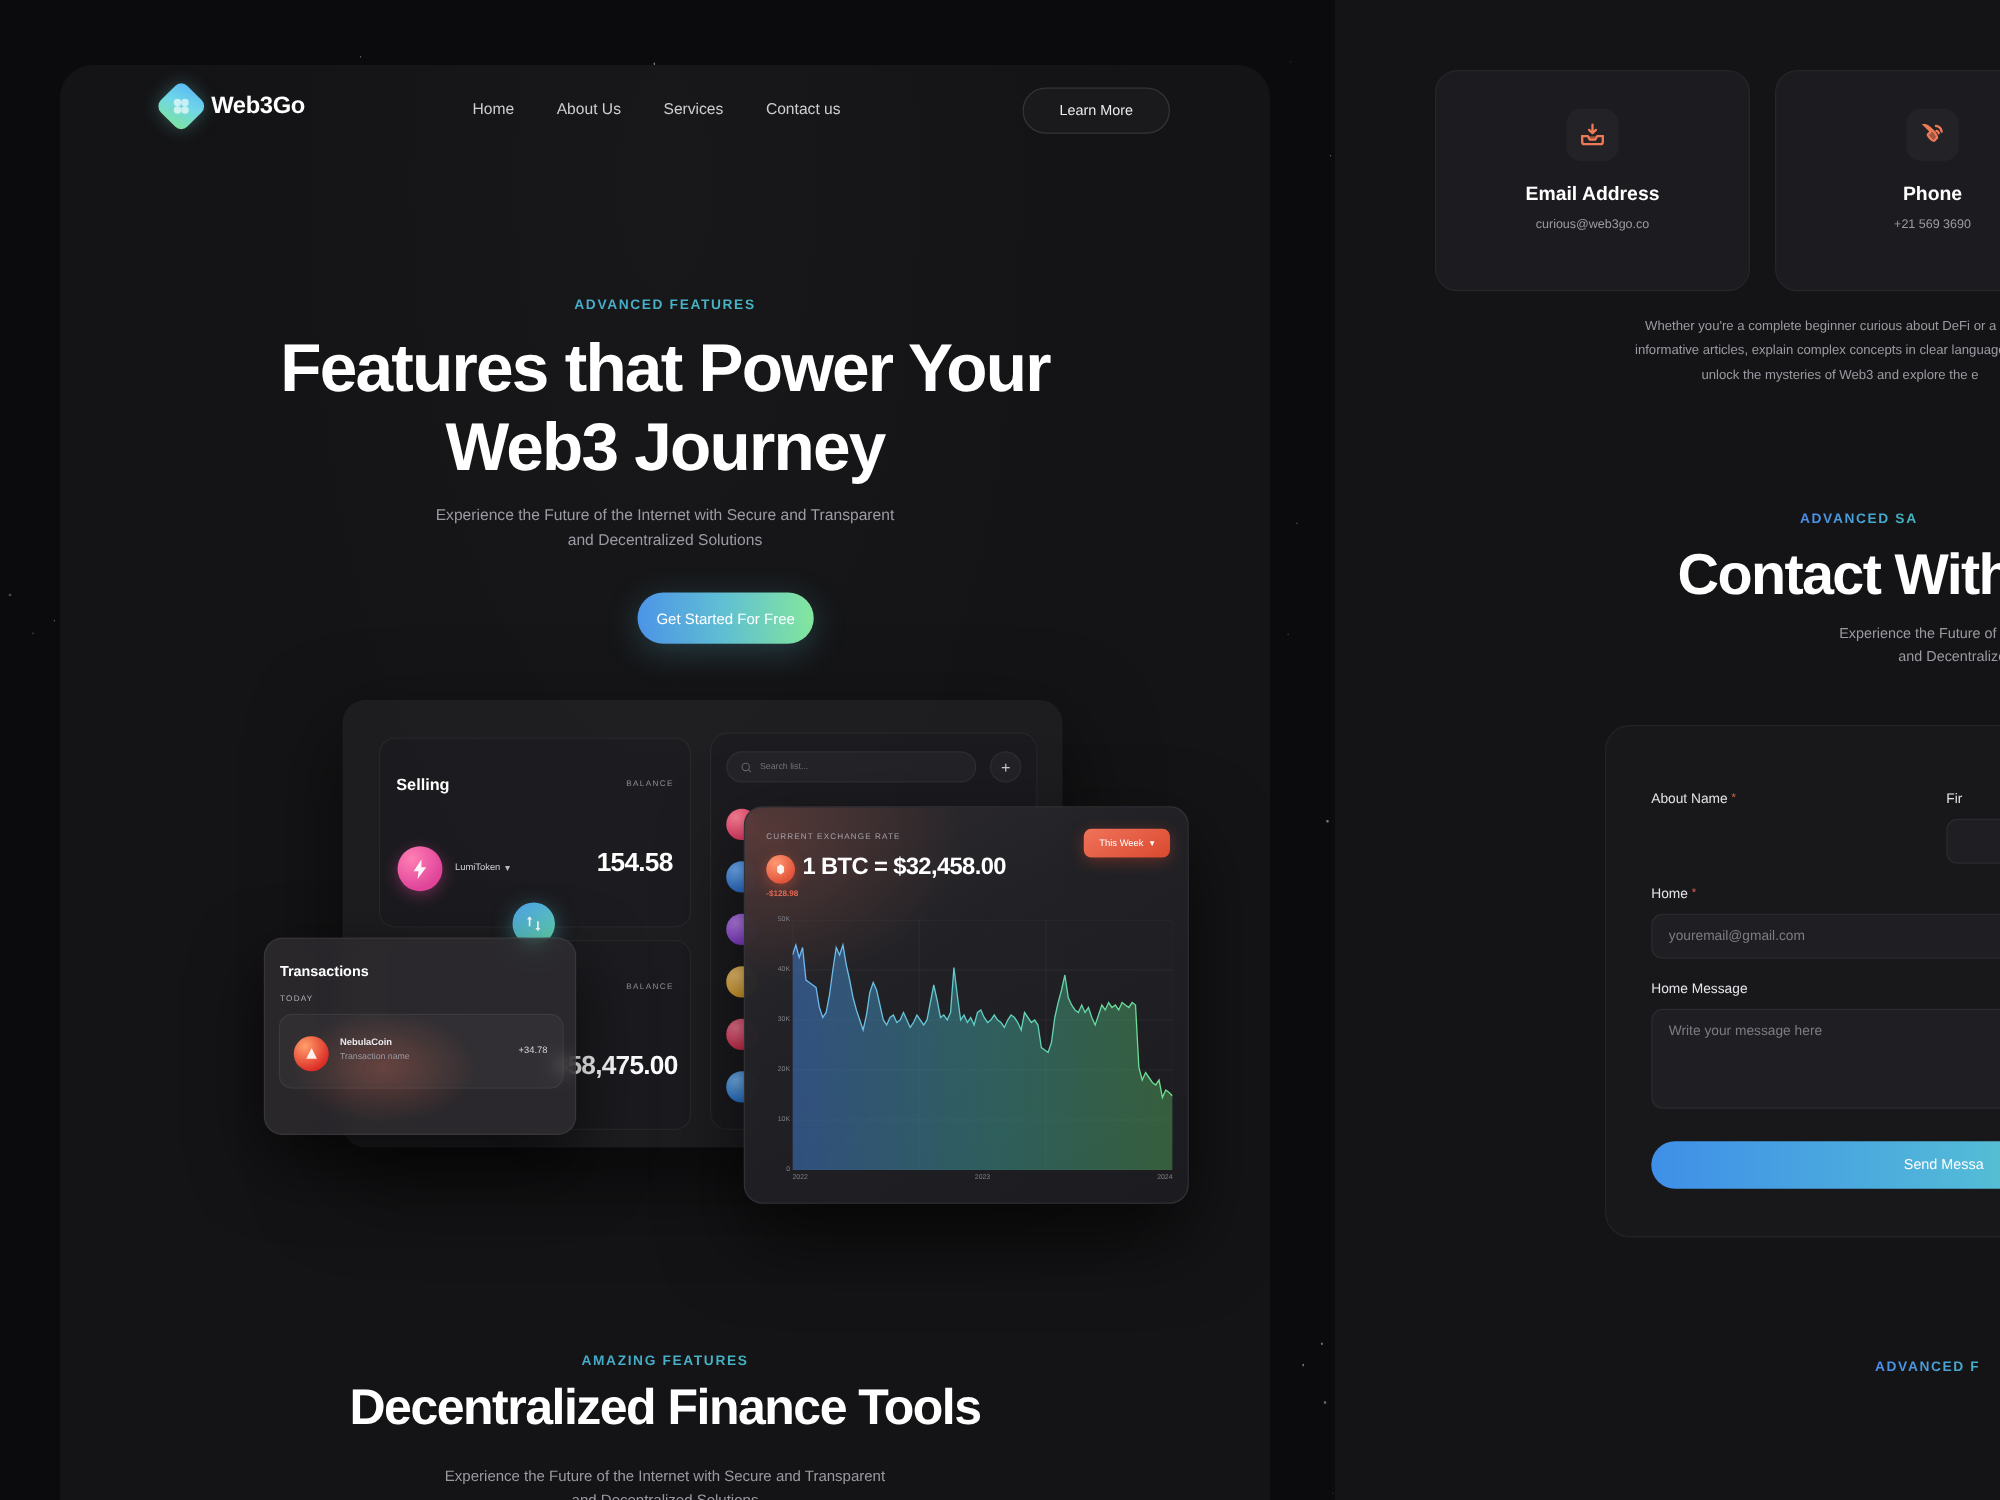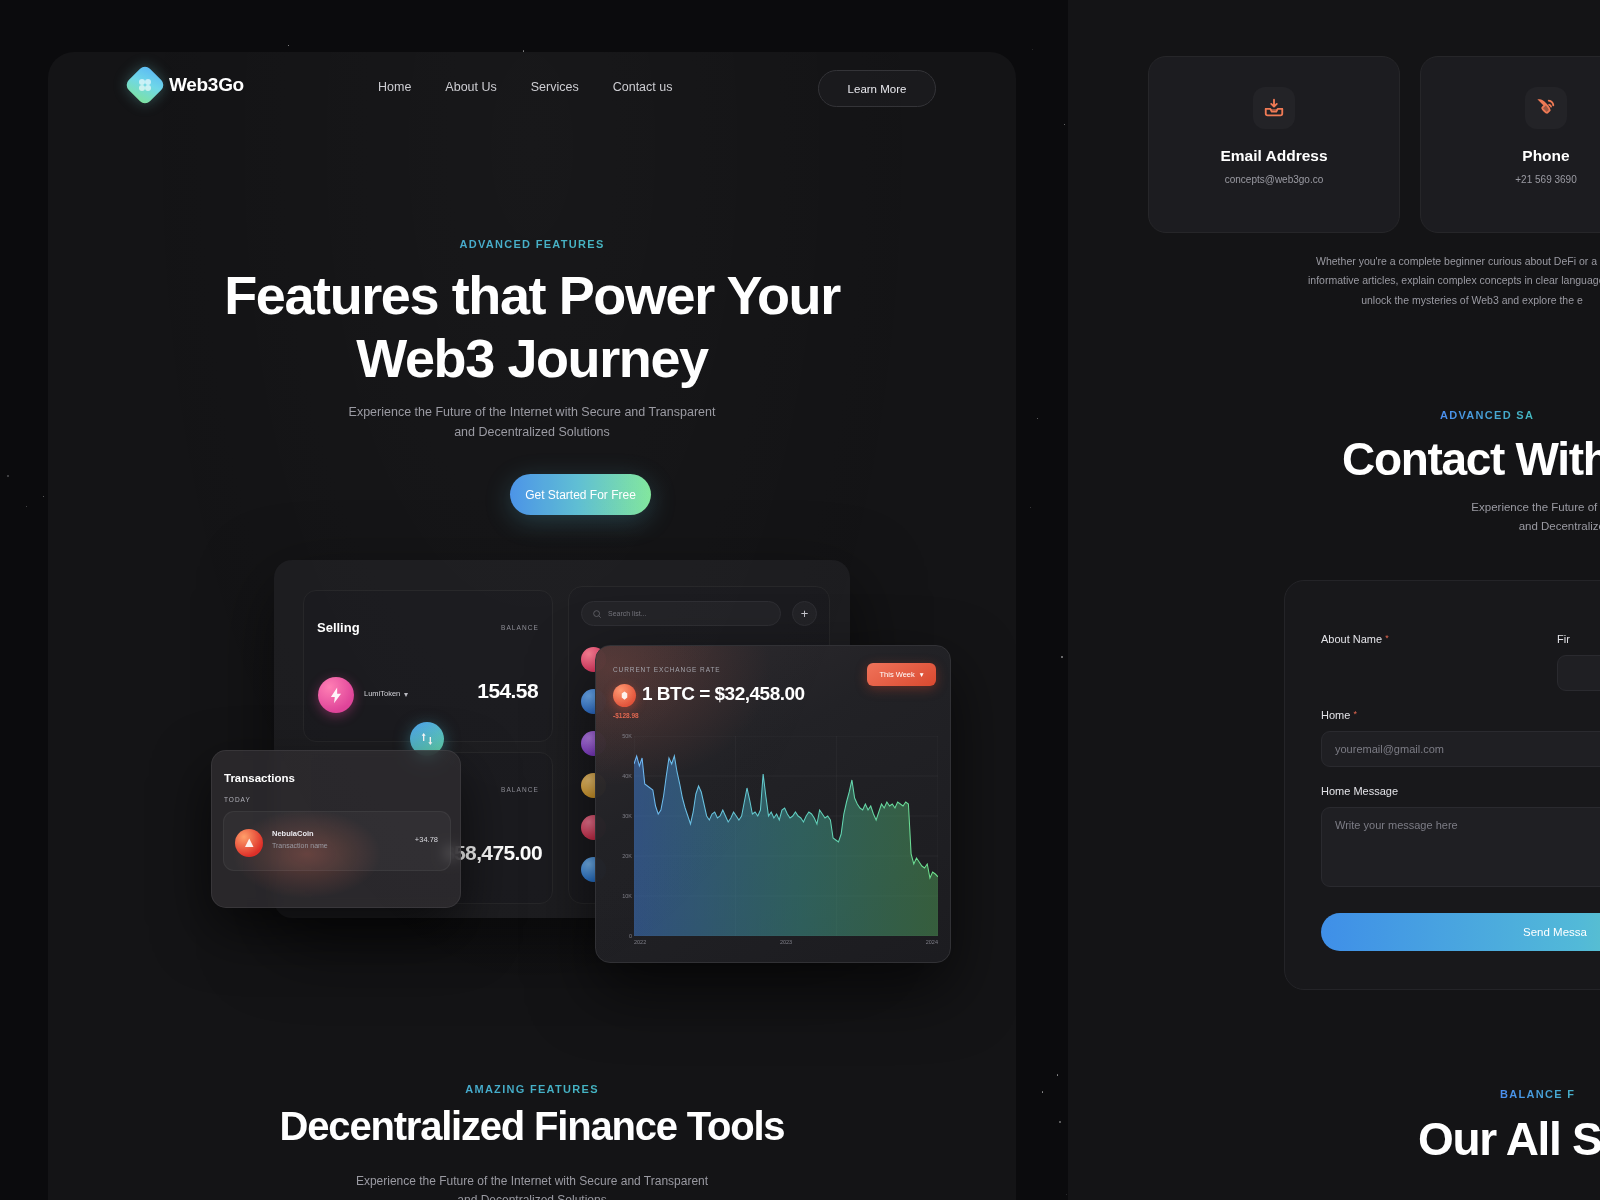--- a/index.html
+++ b/index.html
@@ -595,21 +595,21 @@
 
     <div class="contact-card" style="left:80px">
       <div class="ico">
         <svg viewBox="0 0 24 24" fill="none" stroke="#ef7a55" stroke-width="2" stroke-linecap="round" stroke-linejoin="round">
           <path d="M3 13h5l1.5 3h5L16 13h5" fill="#ef7a55" fill-opacity=".55"></path>
           <path d="M3 13v5a2 2 0 002 2h14a2 2 0 002-2v-5"></path>
           <path d="M12 3v7M9 7.5l3 3 3-3"></path>
         </svg>
       </div>
       <div class="ttl">Email Address</div>
-      <div class="sub">concepts@web3go.co</div>
+      <div class="sub">curious@web3go.co</div>
     </div>
 
     <div class="contact-card" style="left:352px">
       <div class="ico">
         <svg viewBox="0 0 24 24" fill="none" stroke="#ef7a55" stroke-width="2" stroke-linecap="round">
           <path d="M5 3.5c3.5 0 11 7.5 11 11l-2.5 2.5c-1 1-6.5-4.5-5.5-5.5L10.5 9 5 3.5z" fill="#ef7a55" fill-opacity=".6"></path>
           <path d="M15 4a6 6 0 015 5M15.5 8.5a2.5 2.5 0 012 2"></path>
         </svg>
       </div>
       <div class="ttl">Phone</div>
@@ -643,16 +643,15 @@
       <span>Home</span> <i>*</i>
     </div>
     <div class="f-input" style="left:36px;top:150px;width:468px">youremail@gmail.com</div>
 
     <div class="f-label" style="left:36px;top:204px">Home Message</div>
     <div class="f-textarea" style="left:36px;top:226px;width:468px;height:80px">Write your message here</div>
 
     <div class="send-btn" style="left:36px;top:332px;width:468px">Send Messa</div>
   </div>
 
-  <div class="rp-eyebrow2">BALANCE F</div>
-  <div class="rp-title2">Our All S</div>
+  <div class="rp-eyebrow2">ADVANCED F</div>
 
 </div>
 
 </body></html>

